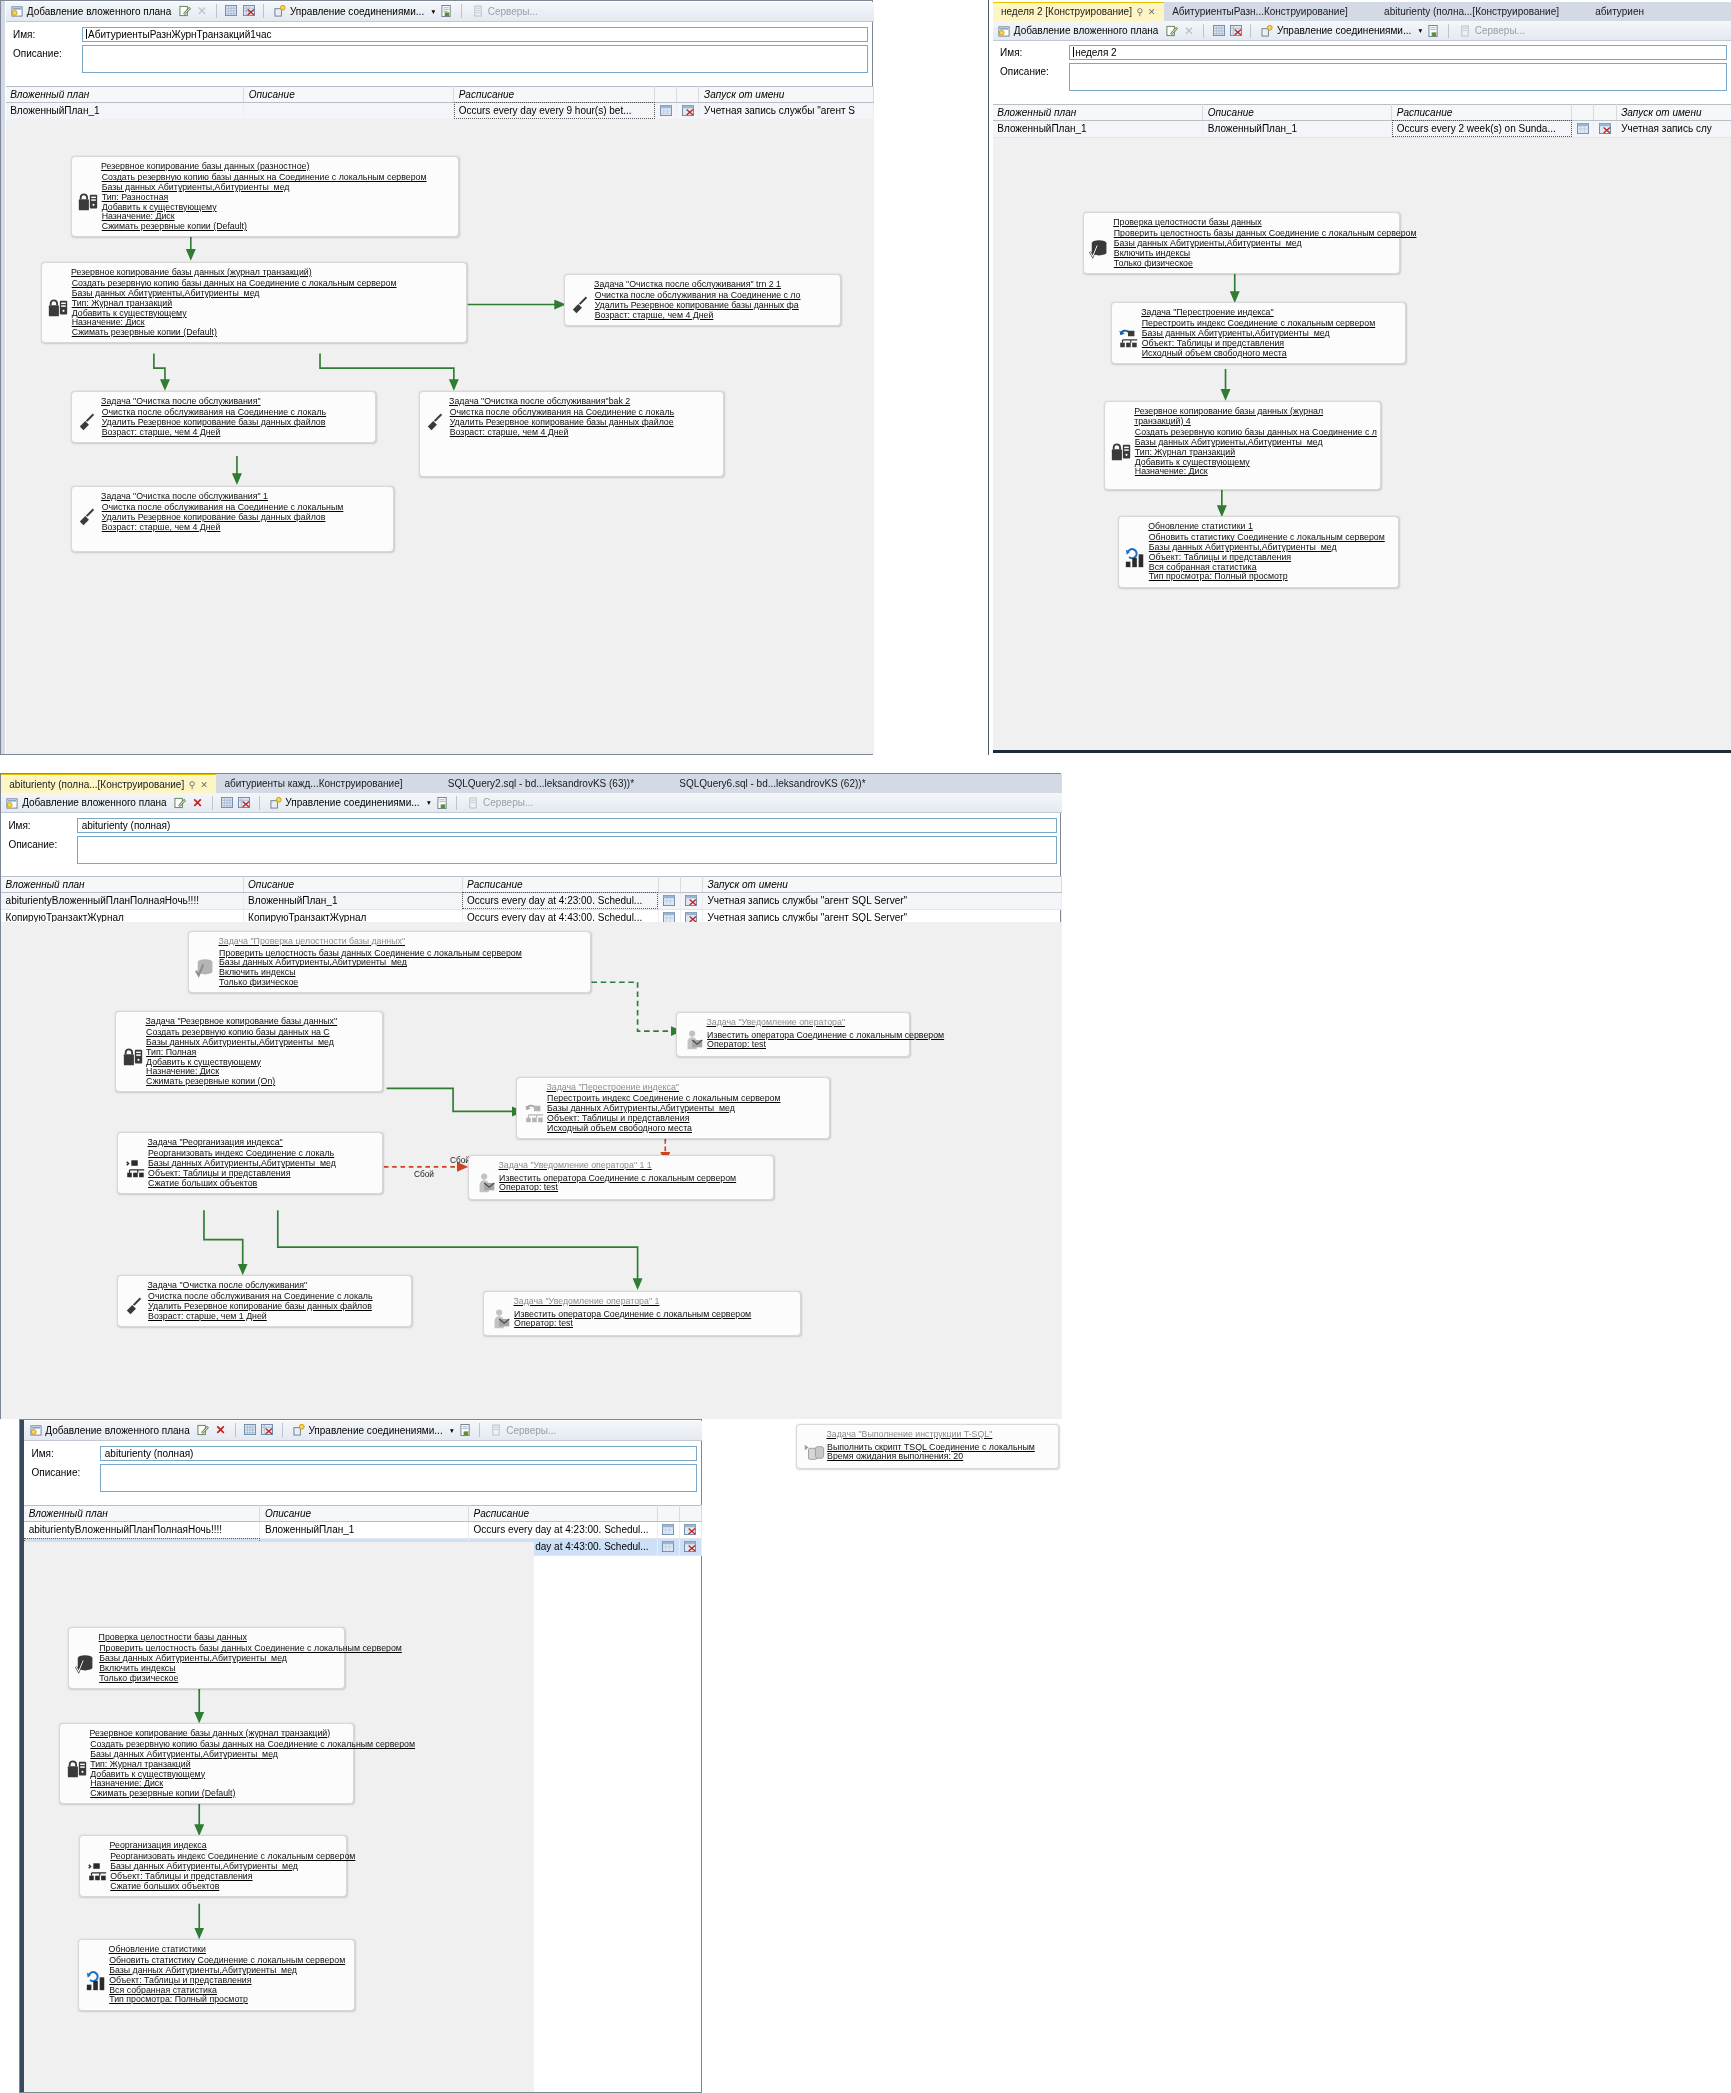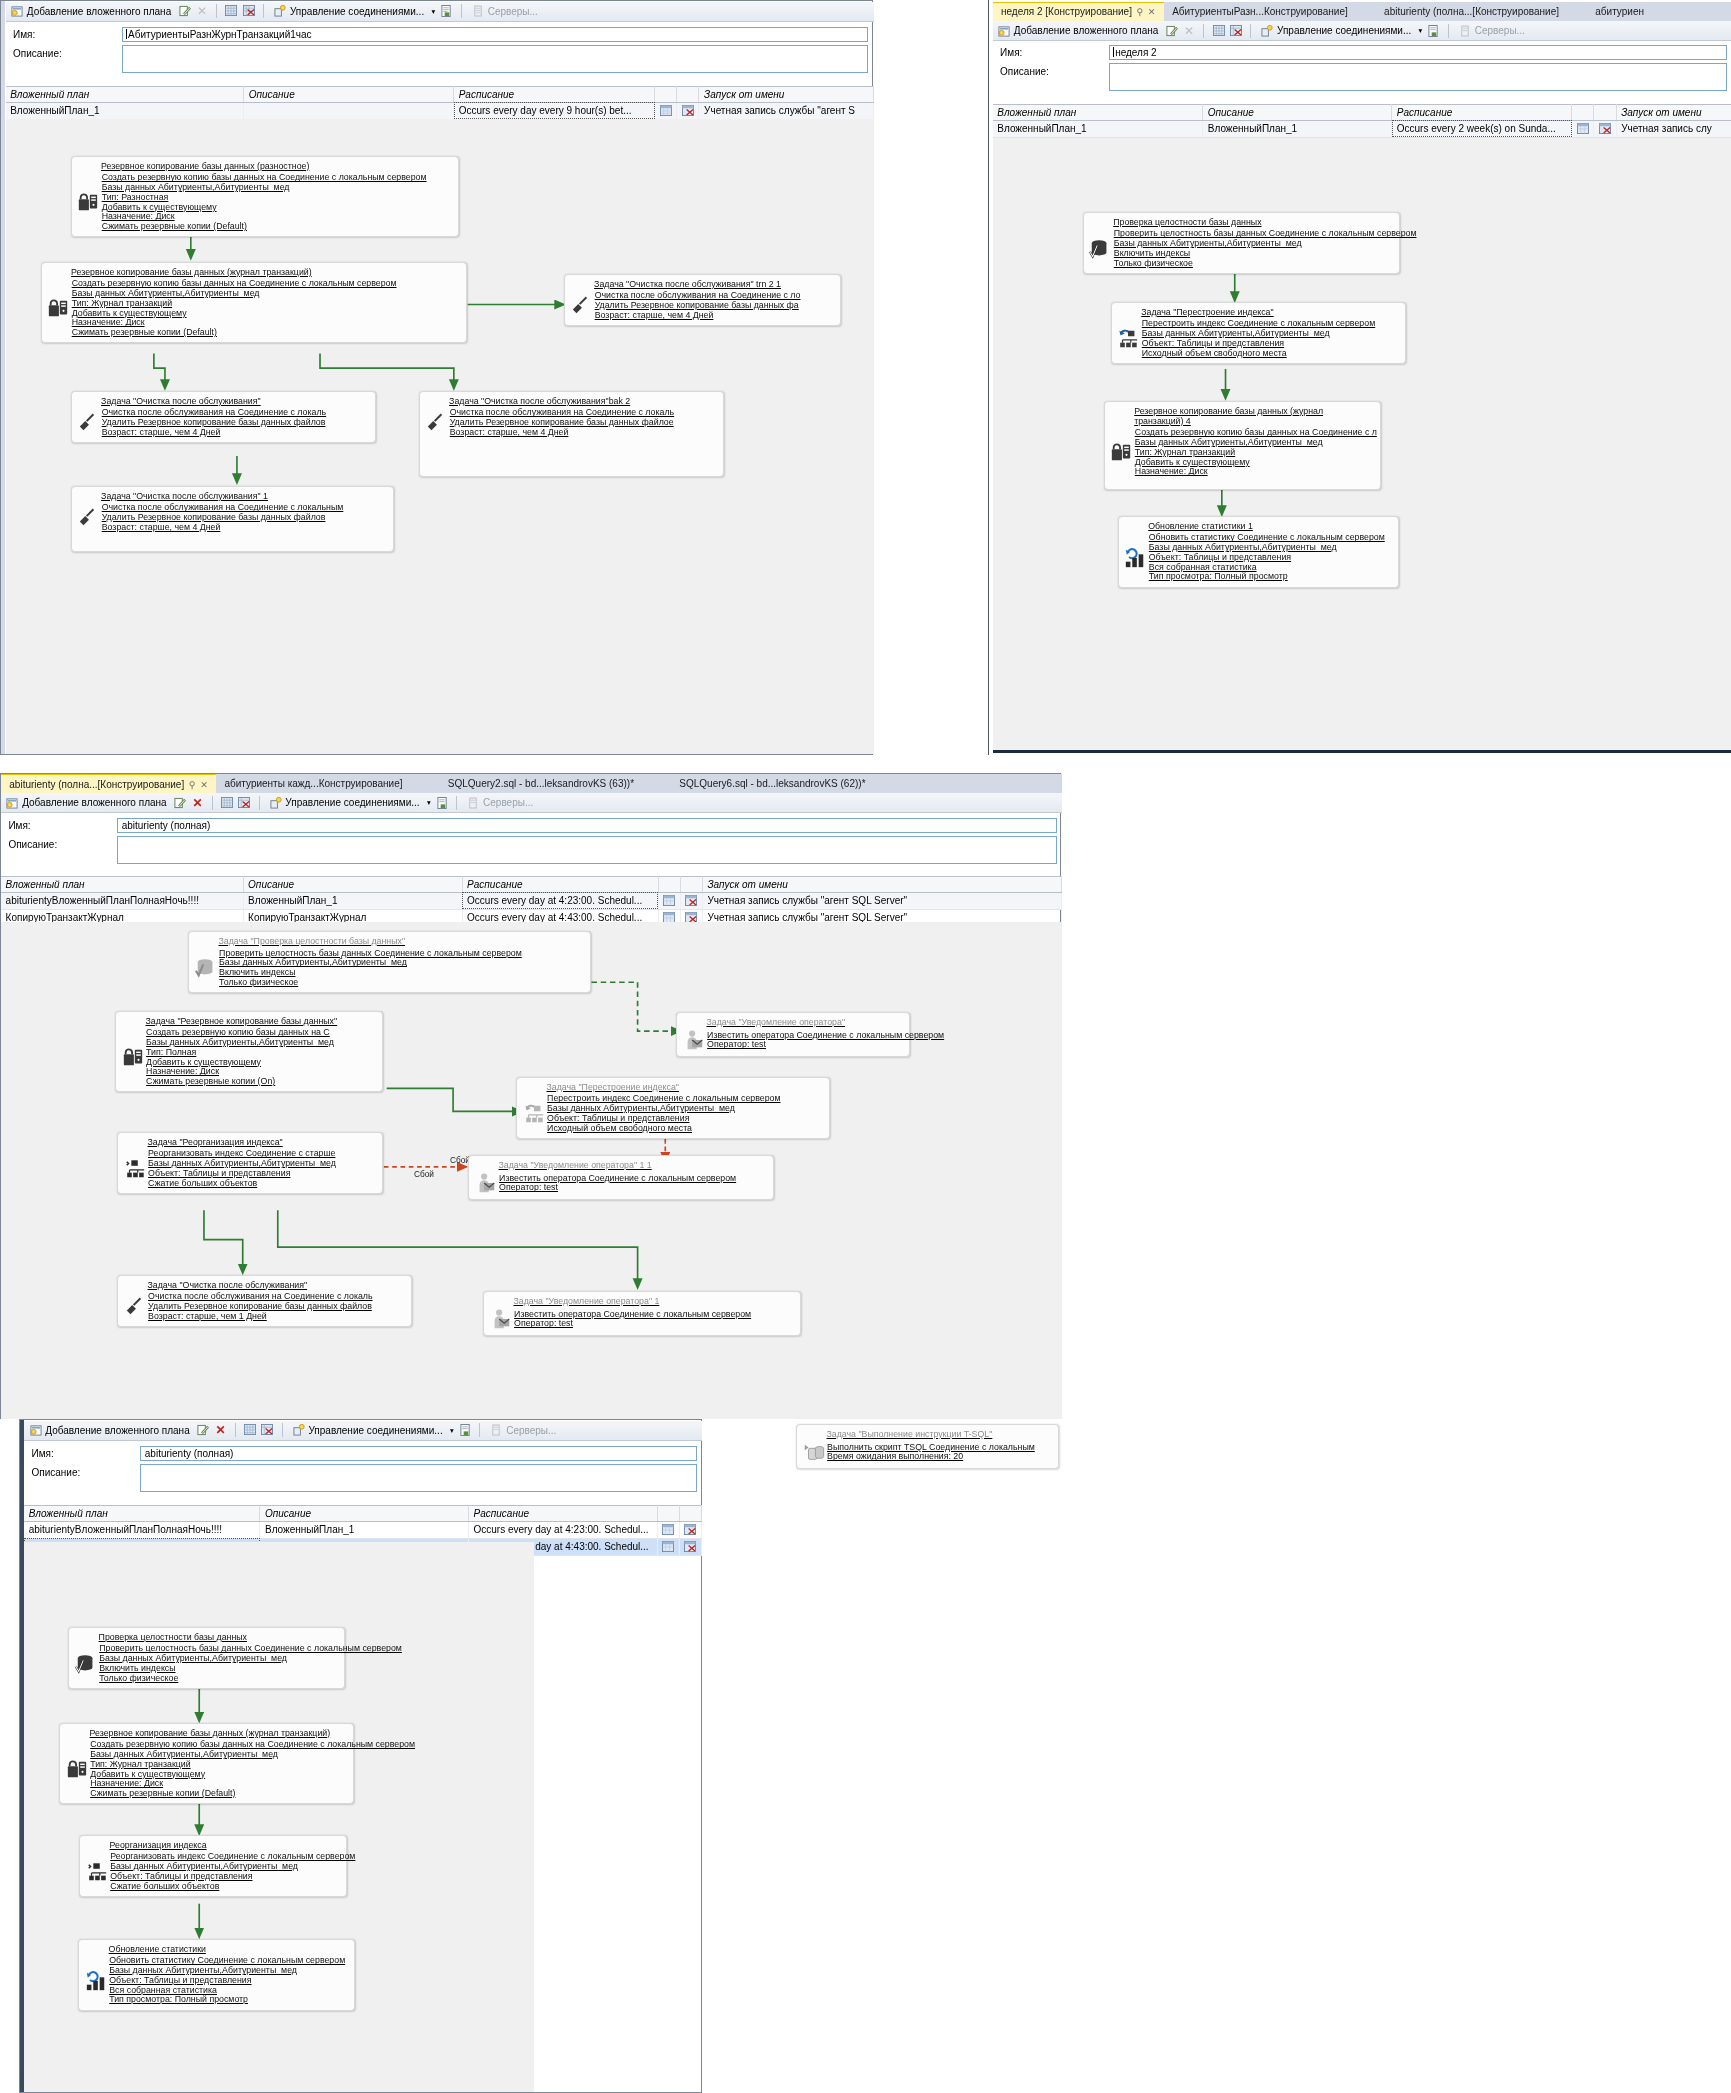--- a/index.html
+++ b/index.html
@@ -31,21 +31,21 @@
     display:flex; align-items:center; gap:5.5px;
     height:20px; padding:0 3.7px;
     background:linear-gradient(#f4f6f9,#e4e9f1);
     border-bottom:0.9px solid #c2c9d4;
     font-size:10px; white-space:nowrap;
   }
   .tb-item { display:flex; align-items:center; gap:3.7px; padding:0 1.8px; }
   .tb-sep { width:0.9px; height:14px; background:#bcc4d0; margin:0 2.8px; }
   .tb-dim { color:#9aa0a8; }
 
-  .formrow { display:flex; align-items:center; padding:1.8px 0;gap:40px; }
+  .formrow { display:flex; align-items:center; padding:1.8px 0; }
   .formlabel { width:76px; padding-left:7.4px; font-size:10px; }
   .field {
     flex:1; background:#fff; border:0.9px solid #7aa7c7;
     height:14.8px; padding:0.9px 3.7px; font-size:10px;
     display:flex; align-items:center; margin-right:5.5px;
   }
   .field.tall { height:28px; align-items:flex-start; padding-top:1.8px; }
   .field .caret { width:0.9px; height:10px; background:#000; margin-right:0.9px;}
 
   table.grid { width:100%; border-collapse:collapse; font-size:10px; }
@@ -893,21 +893,21 @@
           <svg width="22" height="22" viewBox="0 0 24 24">
             <path d="M3 4 L5 6 L3 8" stroke="#2b2b2b" stroke-width="1.6" fill="none"></path>
             <rect x="8" y="2.5" width="7" height="6" fill="#2b2b2b"></rect>
             <path d="M6 13 V16 M15 13 V16 M6 13 H22" stroke="#2b2b2b" stroke-width="1.3"></path>
             <rect x="3.5" y="16" width="5" height="5" fill="#2b2b2b"></rect>
             <rect x="10" y="16" width="5" height="5" fill="#2b2b2b"></rect>
             <rect x="16.5" y="16" width="5" height="5" fill="#2b2b2b"></rect>
           </svg>
         </div>
         <div class="nlines">
-          <div>Реорганизовать индекс Соединение с старше</div>
+          <div>Реорганизовать индекс Соединение с локаль</div>
           <div>Базы данных Абитуриенты,Абитуриенты_мед</div>
           <div>Объект: Таблицы и представления</div>
           <div>Сжатие больших объектов</div>
         </div>
       </div>
     </div>
 
     <div class="node dim" id="w3n5" style="left:467px;top:233px;width:306px;">
       <div class="ntitle">Задача "Уведомление оператора" 1 1</div>
       <div class="nbody">

